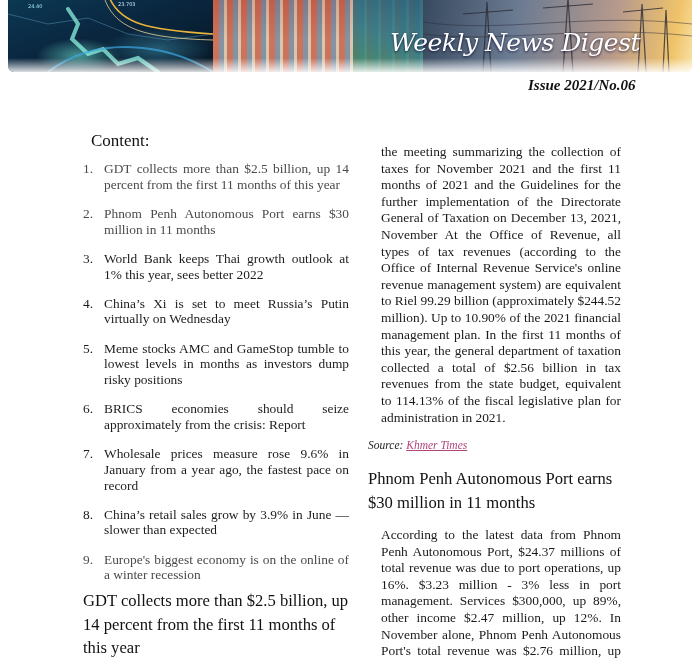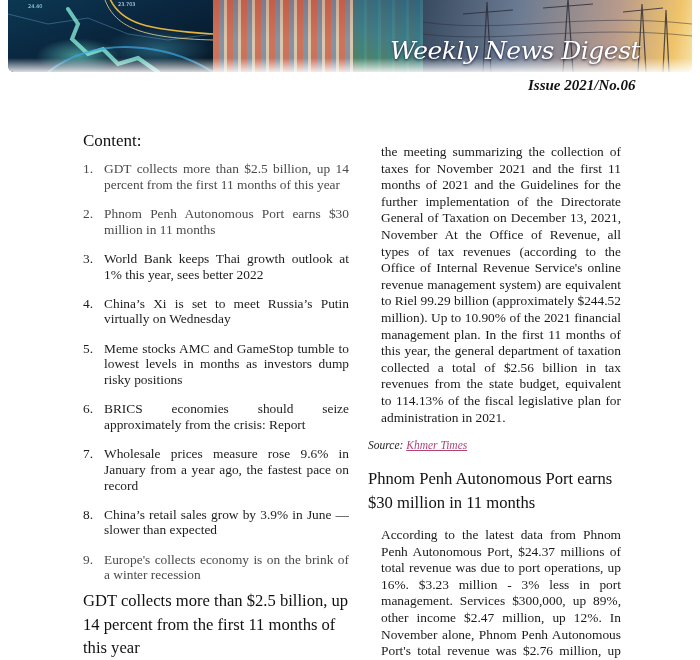--- a/index.html
+++ b/index.html
@@ -44,30 +44,30 @@
       background:
         linear-gradient(100deg, #37495f 0%, #6b7b92 35%, #b79a8c 70%, #f0c46a 92%, #f7e2a8 100%);
     }
     .seg-power svg { position: absolute; left: 0; top: 0; }
     .banner-title {
       position: absolute; left: 382px; top: 34px;
       font-family: "DejaVu Serif", "Liberation Serif", serif;
       font-style: italic; font-size: 25px; color: #ffffff;
       letter-spacing: -0.5px;
       text-shadow: 0 1px 3px rgba(0,0,40,0.8);
-      white-space: nowrap; z-index: 2; margin-top: 8px;
+      white-space: nowrap; z-index: 2;
     }
     .issue {
       position: absolute; left: 528px; top: 77px;
       font-family: "Liberation Serif", serif; font-style: italic; font-weight: bold;
       font-size: 15px; color: #111;
     }
     
     .left-col { position: absolute; left: 83px; top: 131px; width: 266px; }
-    .toc-heading { font-size: 17px; color: #111; margin: 0 0 10px 0; }
+    .toc-heading { font-size: 17px; color: #111; margin: 0 0 10px 8px; }
     .toc-list { list-style: none; margin: 0; padding: 0; }
     .toc-item {
       display: flex; font-size: 13.4px; line-height: 15.7px; text-align: justify;
       margin-bottom: 13.5px; color: #1c1c1c;
     }
     .toc-item.dim { color: #4a4a4a; }
     .toc-item .num { width: 21px; flex: 0 0 21px; }
     .toc-item .txt { flex: 1; text-align: justify; text-align-last: left; }
     .toc-item.last { margin-bottom: 0; }
     .article1-title {
@@ -151,21 +151,21 @@
     <li class="toc-item">
       <span class="num">7.</span>
       <span class="txt">Wholesale prices measure rose 9.6% in January from a year ago, the fastest pace on record</span>
     </li>
     <li class="toc-item">
       <span class="num">8.</span>
       <span class="txt">China’s retail sales grow by 3.9% in June — slower than expected</span>
     </li>
     <li class="toc-item dim last">
       <span class="num">9.</span>
-      <span class="txt">Europe's collects economy is on the brink of a winter recession</span>
+      <span class="txt">Europe's biggest economy is on the online of a winter recession</span>
     </li>
   </ol>
 </div>
 
 <h2 class="article1-title" style="margin:0;font-weight:normal;">GDT collects more than $2.5 billion, up 14 percent from the first 11 months of this year</h2>
 
 <div class="right-col">
   <p class="body-text">the meeting summarizing the collection of taxes for November 2021 and  the first 11 months of 2021 and the Guidelines for the further implementation of the Directorate General  of Taxation on December 13, 2021, November At the Office of Revenue, all types of tax revenues (according to the Office of Internal Revenue Service's online revenue management system) are equivalent to Riel 99.29 billion (approximately $244.52 million). Up to 10.90% of the 2021 financial management plan. In the first 11 months of this year, the general department of taxation collected a total of $2.56 billion in tax revenues from the state budget, equivalent to 114.13% of the fiscal legislative plan for administration in 2021.</p>
   <p class="source">
     <span>Source:</span>

